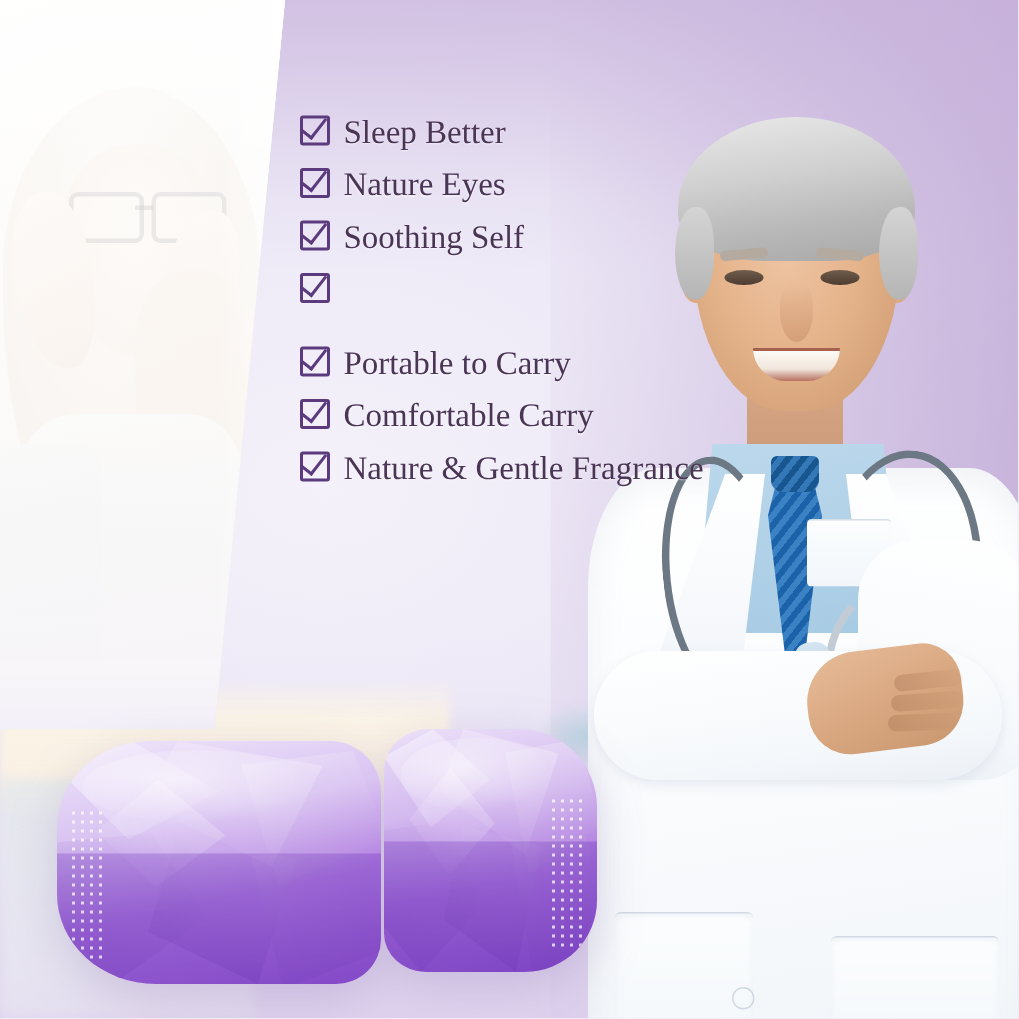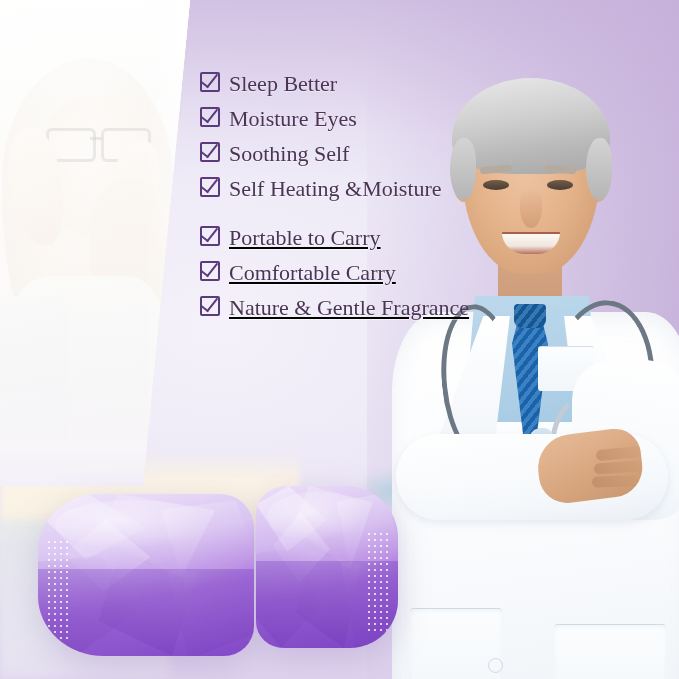--- a/index.html
+++ b/index.html
@@ -482,24 +482,24 @@
     white-space: nowrap;
   }
 
   
   .bullets {
     position: absolute;
     left: 200px;
     width: 420px;
   }
   .bullets.group-1 { top: 68px; }
-  .bullets.group-2 { top: 222px; text-decoration: underline; }
+  .bullets.group-2 { top: 222px; }
   .bullet-row {
     display: flex;
-    align-items: center;
+    align-items: flex-end;
     gap: 9px;
     margin-bottom: 4px;
     height: 31px;
   }
   .bullet-box {
     position: relative;
     flex: 0 0 auto;
     width: 16px; height: 16px;
     border: 2px solid #5b3a7e;
     border-radius: 2px;
@@ -626,29 +626,28 @@
   </div>
 
 
   <div class="bullets group-1">
     <div class="bullet-row">
       <span class="bullet-box"></span>
       <span class="bullet-text">Sleep Better</span>
     </div>
     <div class="bullet-row">
       <span class="bullet-box"></span>
-      <span class="bullet-text">Moisture Eyes</span>
+      <span class="bullet-text">Nature Eyes</span>
     </div>
     <div class="bullet-row">
       <span class="bullet-box"></span>
       <span class="bullet-text">Soothing Self</span>
     </div>
     <div class="bullet-row">
       <span class="bullet-box"></span>
-      <span class="bullet-text">Self Heating &amp;Moisture</span>
     </div>
   </div>
 
   <div class="bullets group-2">
     <div class="bullet-row">
       <span class="bullet-box"></span>
       <span class="bullet-text">Portable to Carry</span>
     </div>
     <div class="bullet-row">
       <span class="bullet-box"></span>

